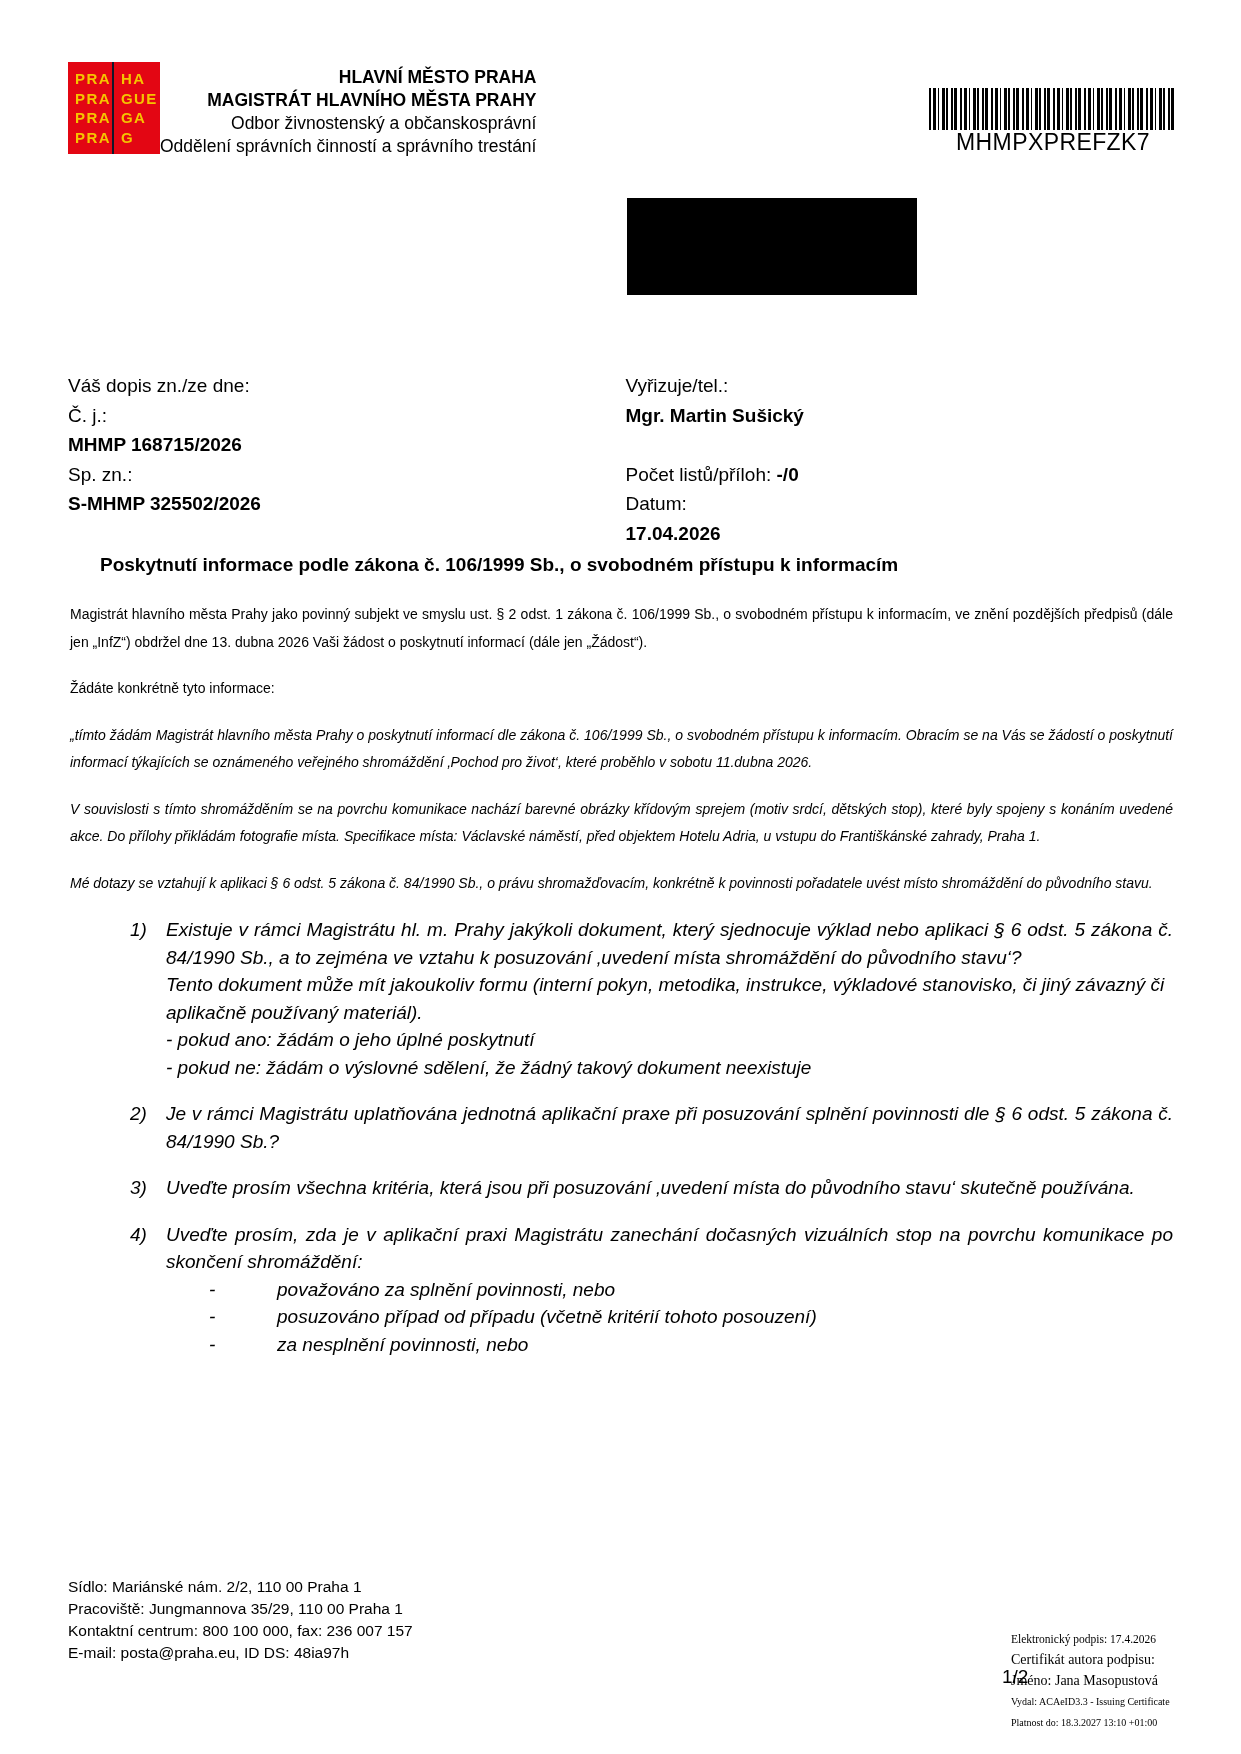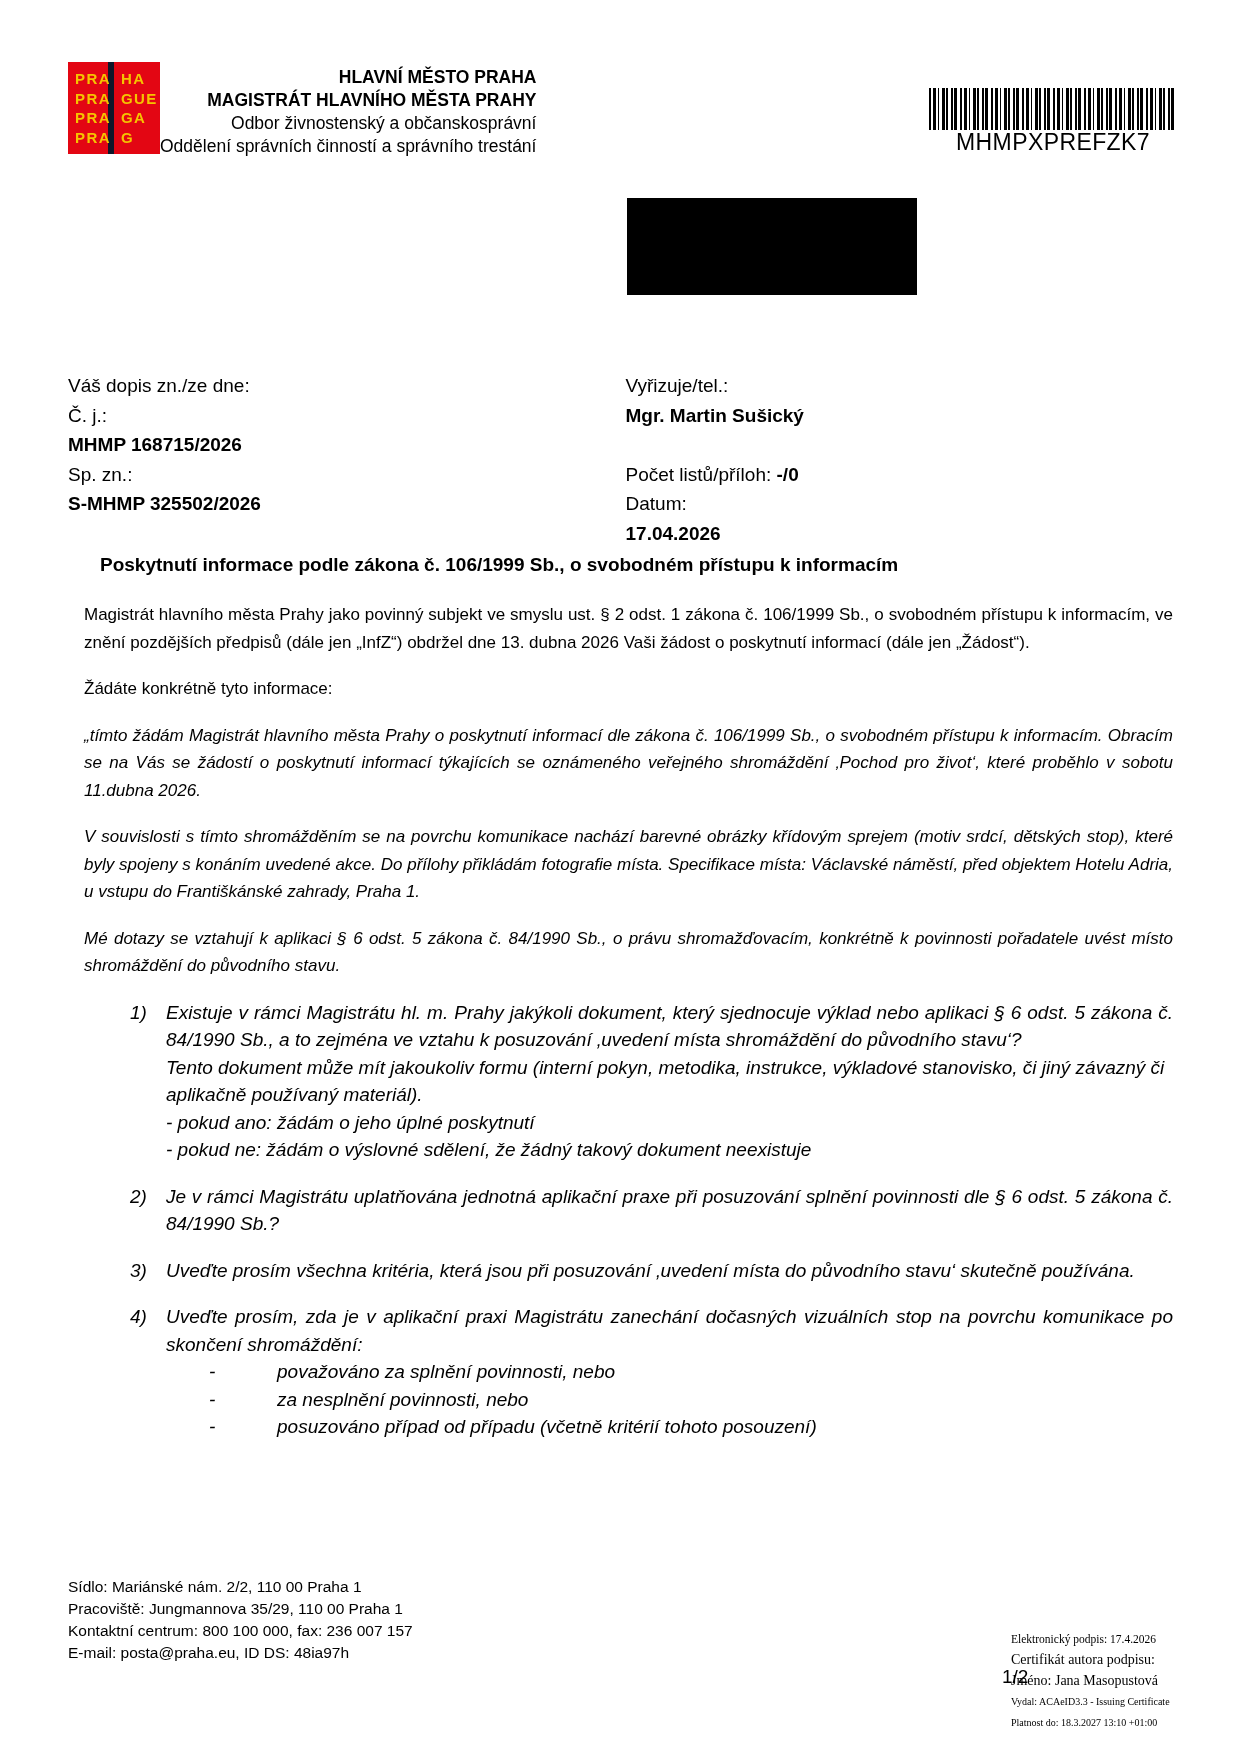--- a/index.html
+++ b/index.html
@@ -41,21 +41,21 @@
   .logo-col {
     display: flex;
     flex-direction: column;
     justify-content: space-between;
     padding: 7px 0 7px 0;
     box-sizing: border-box;
   }
   .logo-col.left {
     width: 46px;
     padding-left: 7px;
-    border-right: 6px solid #0f172a;
+    border-right: 2px solid #0f172a;
   }
   .logo-col.right {
     width: 46px;
     padding-left: 7px;
   }
   .logo-col span {
     color: #f5c400;
     font-family: "Liberation Sans", sans-serif;
     font-weight: bold;
     font-size: 15px;
@@ -155,22 +155,22 @@
     line-height: 26px;
     margin-left: 32px;
   }
   .body {
     position: absolute;
     left: 68px;
     top: 601px;
     width: 1105px;
   }
   .body p {
-    margin: 0 0 19px 16px;
-    font-size: 17px;
+    margin: 0 0 19px 2px;
+    font-size: 14px;
     line-height: 27.5px;
     text-align: justify;
   }
   .body p.italic {
     font-style: italic;
   }
   ol.qlist {
     margin: 0;
     padding: 0 0 0 62px;
     list-style: none;
@@ -333,22 +333,22 @@
       <li>
         <span>Je v rámci Magistrátu uplatňována jednotná aplikační praxe při posuzování splnění povinnosti dle § 6 odst. 5 zákona č. 84/1990 Sb.?</span>
       </li>
       <li>
         <span>Uveďte prosím všechna kritéria, která jsou při posuzování ‚uvedení místa do původního stavu‘ skutečně používána.</span>
       </li>
       <li>
         <span>Uveďte prosím, zda je v aplikační praxi Magistrátu zanechání dočasných vizuálních stop na povrchu komunikace po skončení shromáždění:</span>
         <ul class="dashlist">
           <li>považováno za splnění povinnosti, nebo</li>
+          <li>posuzováno případ od případu (včetně kritérií tohoto posouzení)</li>
           <li>za nesplnění povinnosti, nebo</li>
-          <li>posuzováno případ od případu (včetně kritérií tohoto posouzení)</li>
         </ul>
       </li>
     </ol>
   </div>
 
   <div class="footer">
     <div class="footer-line">Sídlo: Mariánské nám. 2/2, 110 00 Praha 1</div>
     <div class="footer-line">Pracoviště: Jungmannova 35/29, 110 00 Praha 1</div>
     <div class="footer-line">Kontaktní centrum: 800 100 000, fax: 236 007 157</div>
     <div class="footer-line">E-mail: posta@praha.eu, ID DS: 48ia97h</div>

